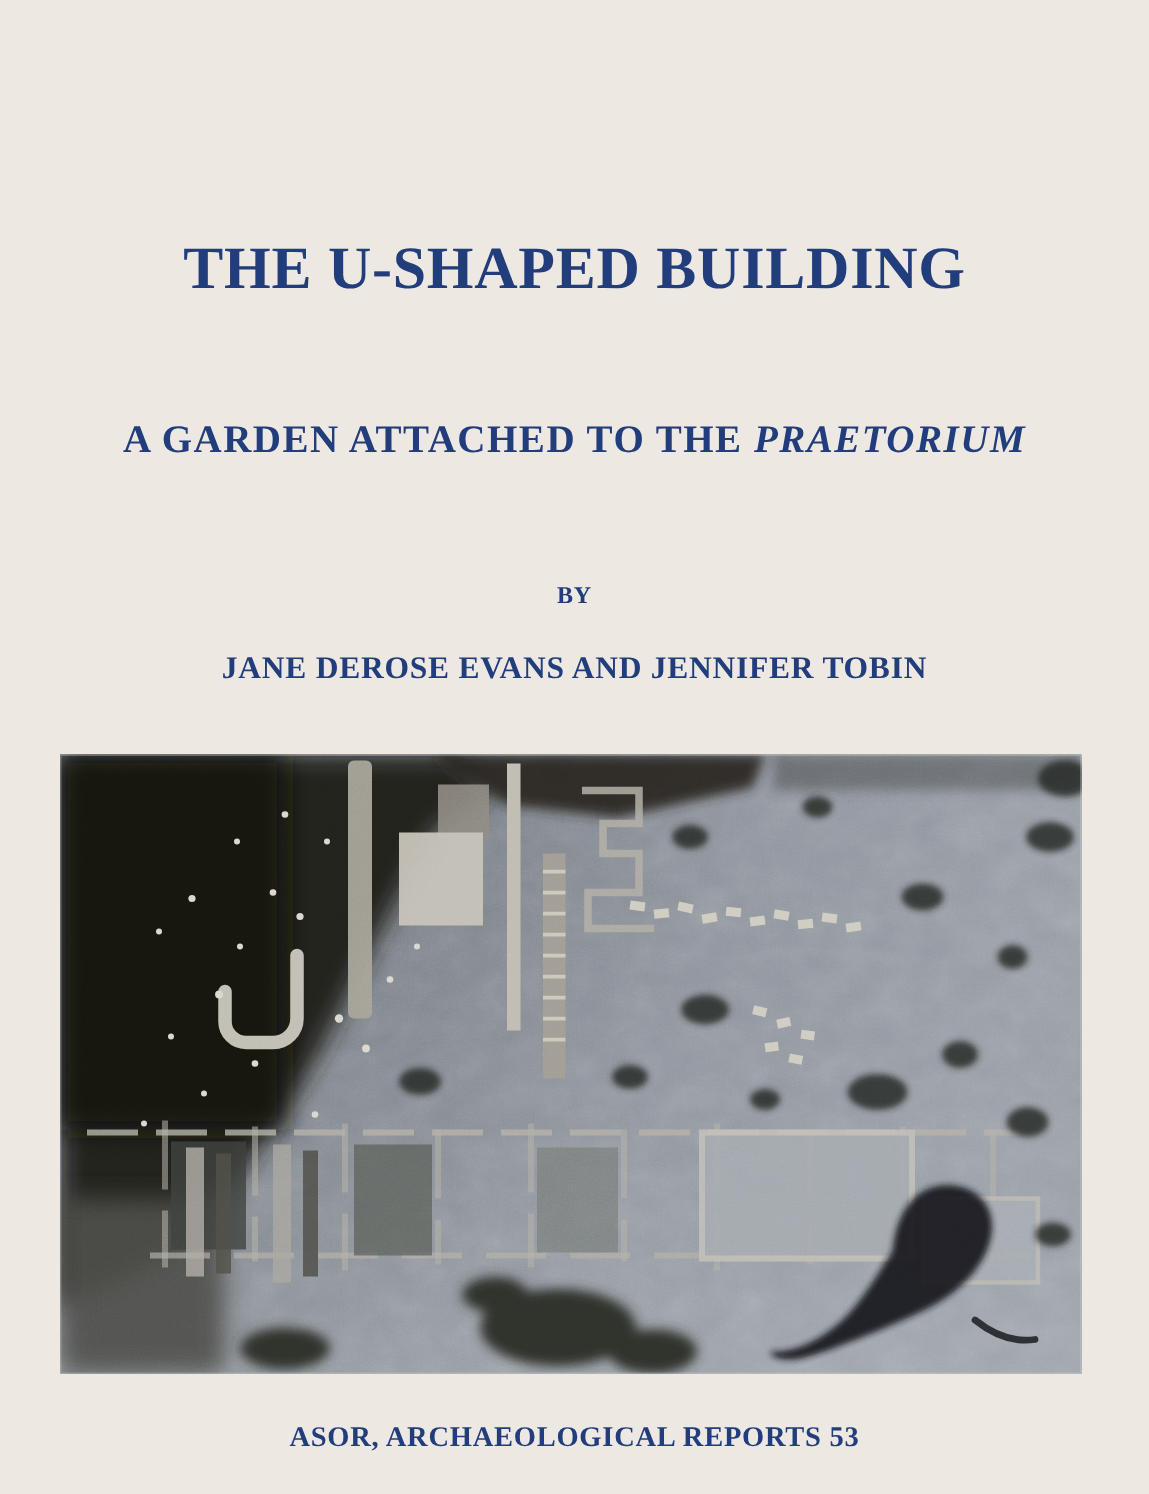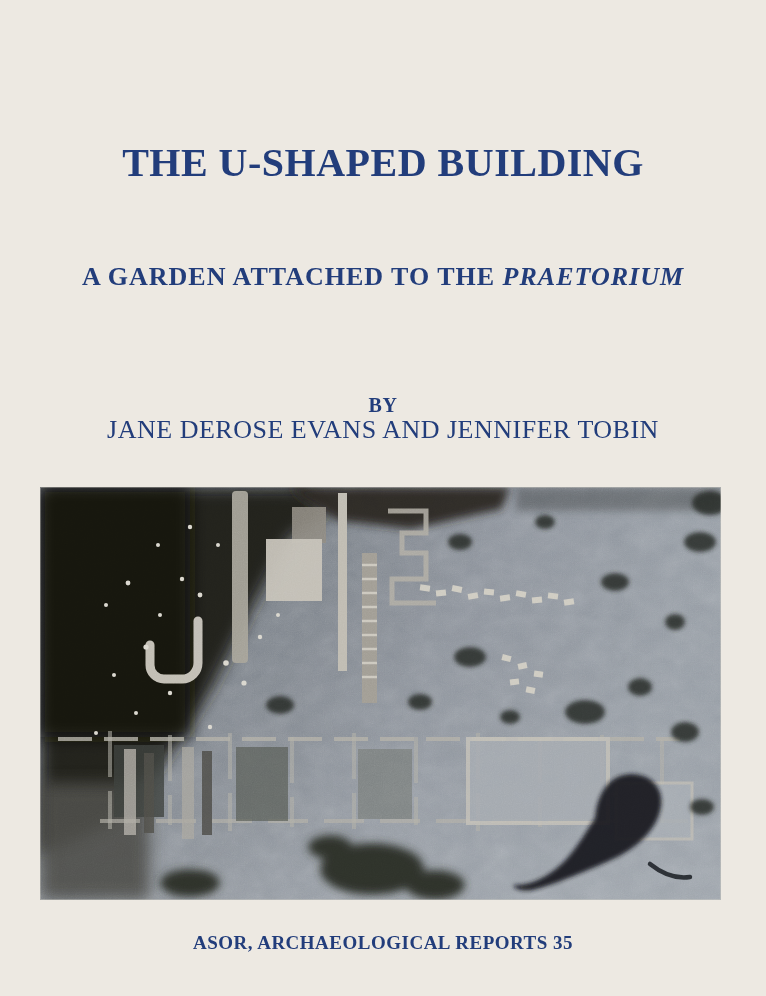--- a/index.html
+++ b/index.html
@@ -6,49 +6,50 @@
   body {
     width: 766px; height: 996px;
     background: var(--bg, #EDE9E2);
     font-family: "Liberation Serif", serif;
     overflow: hidden;
   }
   .cover {
     position: relative;
     width: 766px; height: 924px;
     background: var(--bg, #EDE9E2);
+    margin-top: 16px;
   }
   .txt { position: absolute; left: 0; right: 0; text-align: center; color: var(--accent, #223D7B); }
   .title {
     top: 139px;
     font-weight: 700;
     font-size: 40px;
     line-height: 48px;
     letter-spacing: 0.5px;
   }
   .subtitle {
     top: 262px;
     font-weight: 700;
     font-size: 26px;
     line-height: 30px;
     letter-spacing: 1px;
     text-align: center;
   }
   .subtitle .em { font-style: italic; }
   .byline {
-    top: 393px;
-    font-weight: 700;
-    font-size: 20px;
+    top: 370px;
+    font-weight: 700;
+    font-size: 16px;
     line-height: 24px;
     letter-spacing: 0.5px;
   }
   .authors {
     top: 417px;
-    font-weight: 400;
-    font-size: 26px;
+    font-weight: 700;
+    font-size: 21px;
     line-height: 25px;
     letter-spacing: 0.5px;
   }
   .photo {
     position: absolute;
     left: 40px; top: 487px;
     width: 681px; height: 413px;
     margin: 0; padding: 0;
     background: #7d838b;
   }
@@ -205,15 +206,15 @@
       </g>
 
       <path d="M474 398 C492 399 514 387 529 369 C540 356 547 343 555 331 C558 299 575 286 593 287 C615 288 627 306 619 328 C611 350 591 364 571 373 C549 383 511 399 493 403 C481 405 472 401 474 398 Z" fill="#14171b" opacity="0.92" filter="url(#b2)"></path>
       <path d="M610 377 Q630 393 650 390" stroke="#181b20" stroke-width="4.5" fill="none" opacity="0.85" stroke-linecap="round"></path>
 
       <rect width="681" height="413" filter="url(#grain)" opacity="0.15" style="mix-blend-mode:overlay"></rect>
       <rect x="0.5" y="0.5" width="680" height="412" fill="none" stroke="#d8d3c9" stroke-opacity="0.35"></rect>
     </svg>
   </figure>
 
-  <div class="txt series">ASOR, ARCHAEOLOGICAL REPORTS 35</div>
+  <div class="txt series">ASOR, ARCHAEOLOGICAL REPORTS 53</div>
 
 </div>
 
 </body></html>

